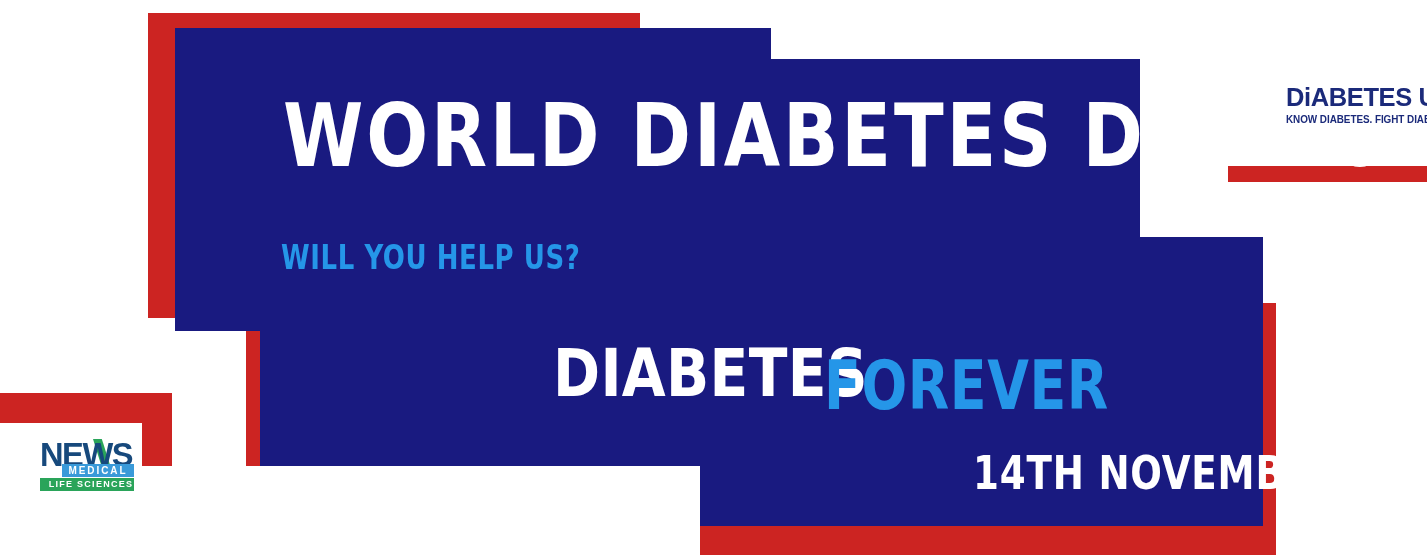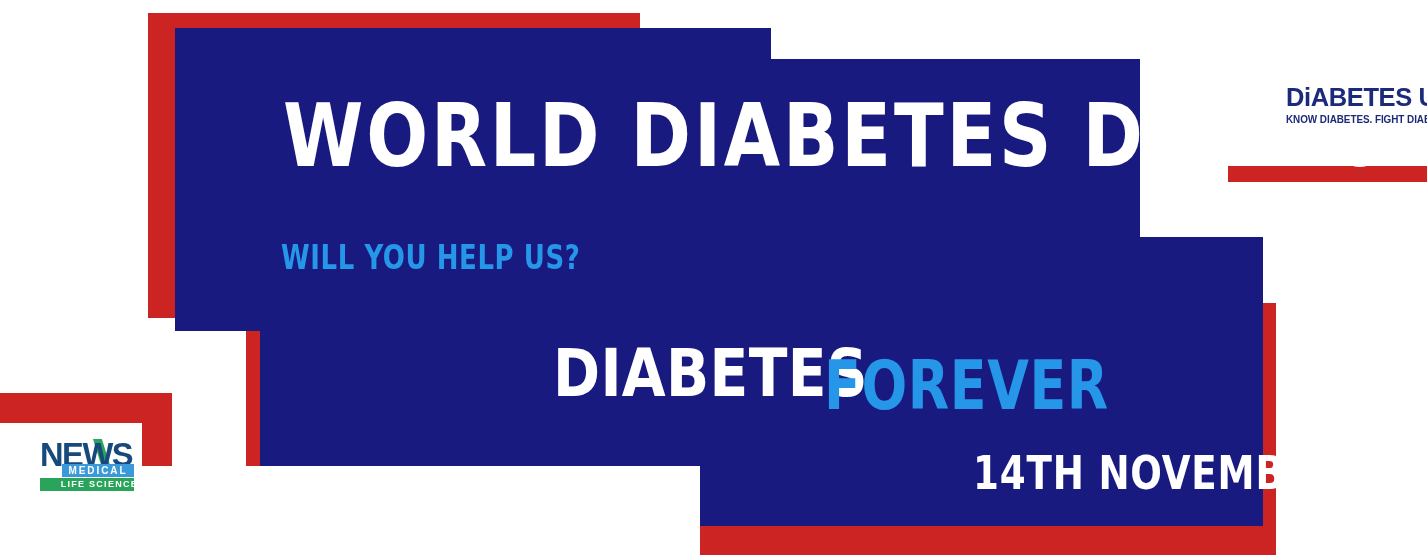--- a/index.html
+++ b/index.html
@@ -249,21 +249,21 @@
     position: absolute;
     left: 4px;
     top: 41px;
     width: 94px;
     height: 13px;
     background: #2aa45a;
     z-index: 3;
   }
   #nm-life {
     position: absolute;
-    left: 16px;
+    left: 4px;
     top: 2px;
     width: 100%;
     text-align: center;
     font-family: "Liberation Sans", sans-serif;
     font-weight: bold;
     font-size: 9px;
     line-height: 1;
     color: #ffffff;
     letter-spacing: 0.14em;
   }

